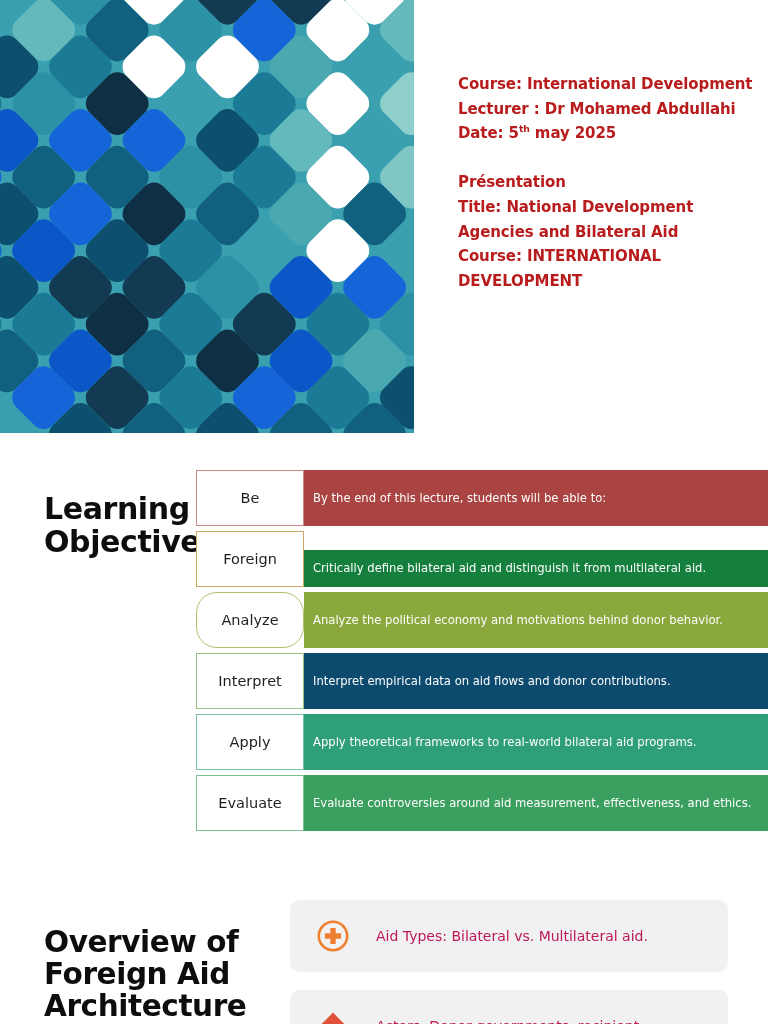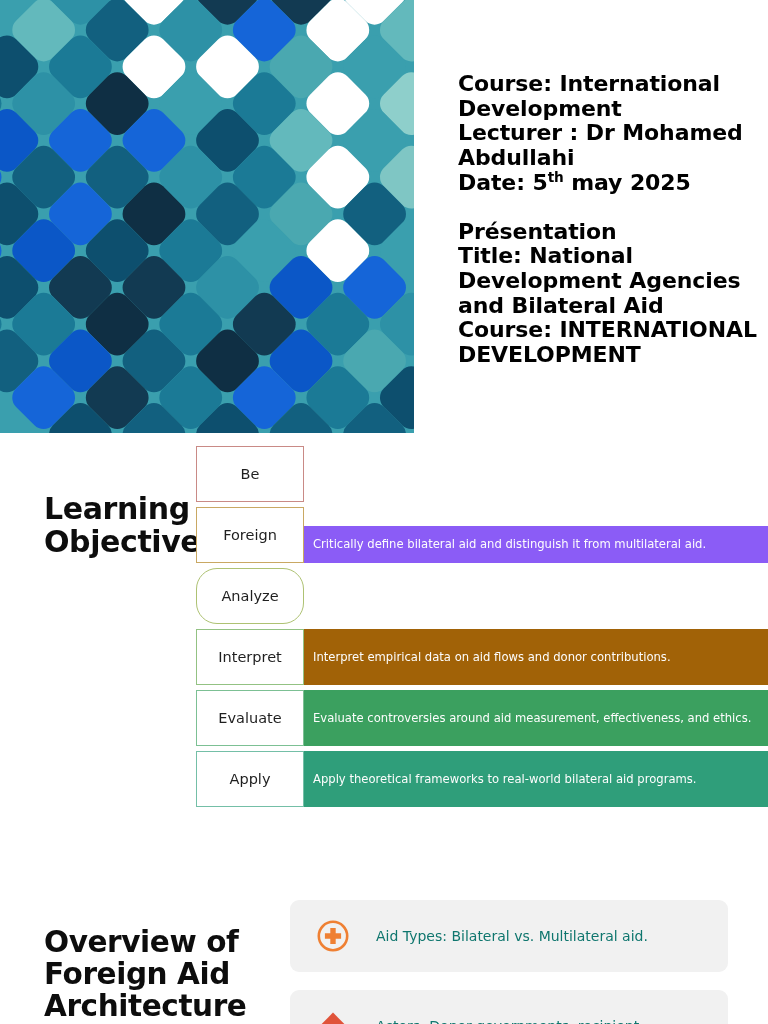--- a/index.html
+++ b/index.html
@@ -30,23 +30,23 @@
     overflow: hidden;
     background: #2e93a8;
   }
   #mosaic svg { display: block; }
 
   #title-text {
     position: absolute;
     left: 458px; top: 72px;
     width: 300px;
     font-weight: bold;
-    font-size: 22px;
+    font-size: 15px;
     line-height: 24.7px;
-    color: #000000;
+    color: #b91c1c;
     letter-spacing: -0.1px;
   }
   #title-text .blk { margin: 0; }
   #title-text .gap { height: 24px; }
   #title-text sup {
     font-size: 0.62em;
     vertical-align: super;
     line-height: 0;
   }
   .indent-presenter { padding-left: 26px; }
@@ -63,21 +63,21 @@
     width: 215px;
     font-size: 30px;
     font-weight: bold;
     line-height: 33px;
     color: #0d0d0d;
     letter-spacing: -0.4px;
     z-index: 1;
   }
   #objectives-table {
     position: absolute;
-    left: 196px; top: 12px;
+    left: 196px; top: 36px;
     width: 572px;
     z-index: 2;
   }
   .obj-row {
     display: flex;
     align-items: stretch;
     height: 56px;
     margin-bottom: 5px;
   }
   .obj-key {
@@ -136,21 +136,21 @@
   .ov-icon {
     flex: 0 0 86px;
     display: flex;
     align-items: center;
     justify-content: center;
   }
   .ov-label {
     flex: 1 1 auto;
     font-size: 14px;
     line-height: 18px;
-    color: #0f766e;
+    color: #be185d;
   }
 </style>
 </head>
 <body>
 
 <section id="slide-title">
 
   <div id="mosaic">
     <svg width="414" height="433" viewBox="0 0 414 433" xmlns="http://www.w3.org/2000/svg" aria-hidden="true">
       <defs>
@@ -337,44 +337,46 @@
   </div>
 </section>
 
 <section id="slide-objectives">
   <h2 id="objectives-heading">Learning Objectives</h2>
 
   <div id="objectives-table">
 
     <div class="obj-row">
       <div class="obj-key" style="border-color: rgb(201, 138, 134);">Be</div>
+      <div class="obj-val" style="background: rgb(169, 68, 66);">By the end of this lecture, students will be able to:</div>
     </div>
 
     <div class="obj-row">
       <div class="obj-key" style="border-color: rgb(201, 168, 99);">Foreign</div>
-      <div class="obj-val" style="background: #8b5cf6; margin-top: 19px;">Critically define bilateral aid and distinguish it from multilateral aid.</div>
+      <div class="obj-val" style="background: #15803d; margin-top: 19px;">Critically define bilateral aid and distinguish it from multilateral aid.</div>
     </div>
 
     <div class="obj-row">
       <div class="obj-key" style="border-color: rgb(174, 194, 115); border-radius: 21px;">Analyze</div>
+      <div class="obj-val" style="background: rgb(138, 168, 60);">Analyze the political economy and motivations behind donor behavior.</div>
     </div>
 
     <div class="obj-row">
       <div class="obj-key" style="border-color: rgb(147, 194, 131);">Interpret</div>
-      <div class="obj-val" style="background: #a16207;">Interpret empirical data on aid flows and donor contributions.</div>
+      <div class="obj-val" style="background: #0c4a6e;">Interpret empirical data on aid flows and donor contributions.</div>
+    </div>
+
+    <div class="obj-row">
+      <div class="obj-key" style="border-color: rgb(116, 191, 167);">Apply</div>
+      <div class="obj-val" style="background: rgb(47, 158, 122);">Apply theoretical frameworks to real-world bilateral aid programs.</div>
     </div>
 
     <div class="obj-row">
       <div class="obj-key" style="border-color: rgb(124, 192, 148);">Evaluate</div>
       <div class="obj-val" style="background: rgb(59, 160, 95);">Evaluate controversies around aid measurement, effectiveness, and ethics.</div>
-    </div>
-
-    <div class="obj-row">
-      <div class="obj-key" style="border-color: rgb(116, 191, 167);">Apply</div>
-      <div class="obj-val" style="background: rgb(47, 158, 122);">Apply theoretical frameworks to real-world bilateral aid programs.</div>
     </div>
 
   </div>
 </section>
 
 <section id="slide-overview">
   <h2 id="overview-heading">Overview of Foreign Aid Architecture</h2>
 
   <div id="overview-cards">
 

